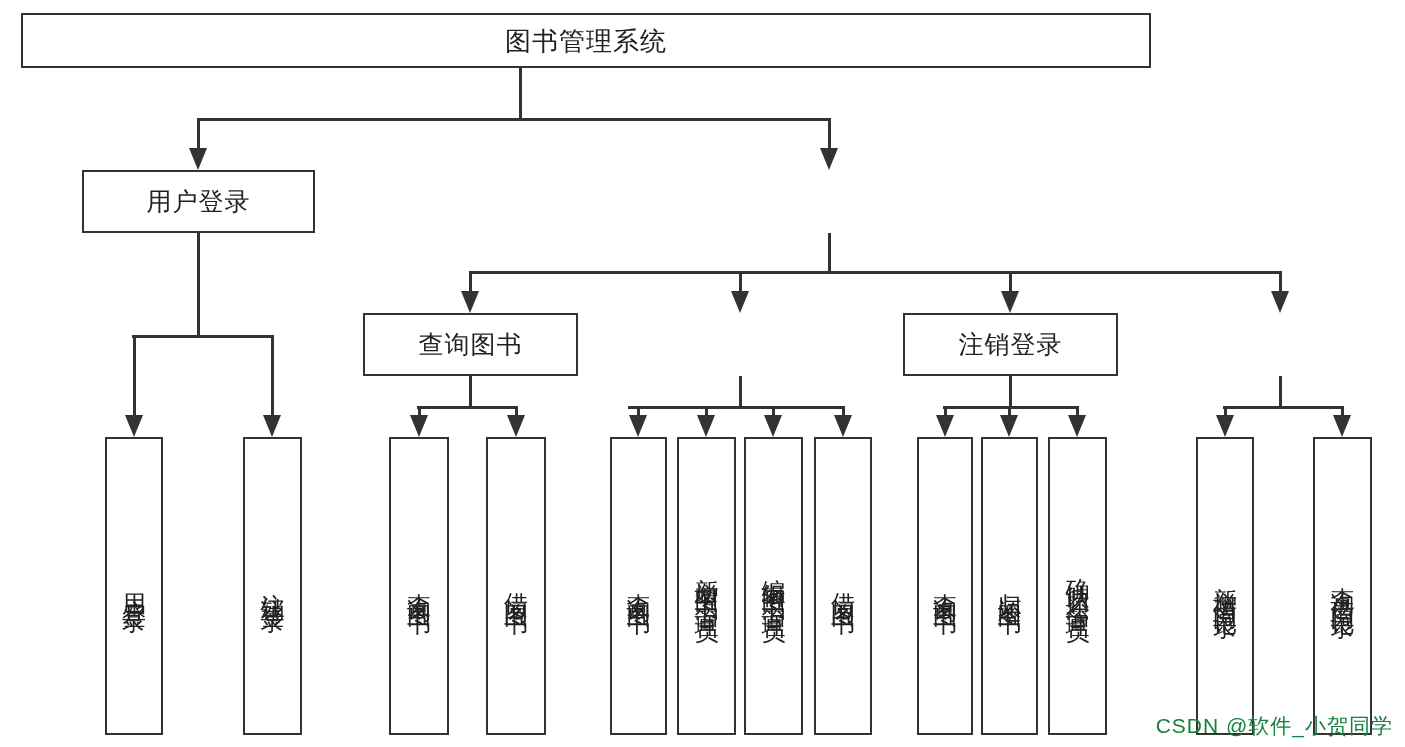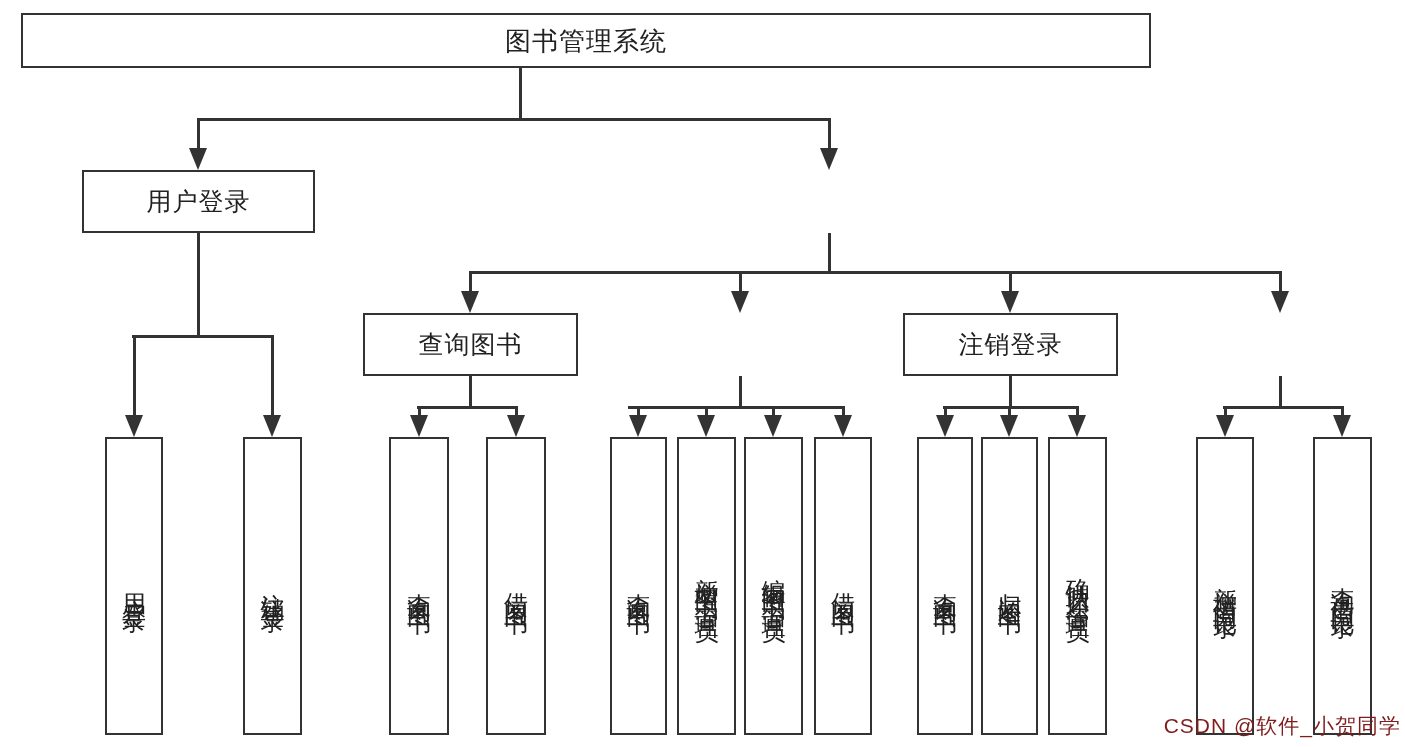--- a/index.html
+++ b/index.html
@@ -83,22 +83,22 @@
   .s-a706 {left:704.5px;top:406px;height:11px;} .t-a706 {left:697px;top:415px;}
   .s-a773 {left:771.5px;top:406px;height:11px;} .t-a773 {left:764px;top:415px;}
   .s-a843 {left:841.5px;top:406px;height:11px;} .t-a843 {left:834px;top:415px;}
   .s-a945 {left:943.5px;top:406px;height:11px;} .t-a945 {left:936px;top:415px;}
   .s-a1009{left:1007.5px;top:406px;height:11px;}.t-a1009{left:1000px;top:415px;}
   .s-a1077{left:1075.5px;top:406px;height:11px;}.t-a1077{left:1068px;top:415px;}
   .s-a1225{left:1223.5px;top:406px;height:11px;}.t-a1225{left:1216px;top:415px;}
   .s-a1342{left:1340.5px;top:406px;height:11px;}.t-a1342{left:1333px;top:415px;}
   
   .watermark{
-    position:absolute;right:4px;top:712px;z-index:10;
-    font-size:21px;letter-spacing:1px;color:#7f1d1d;white-space:nowrap;
+    position:absolute;right:12px;top:712px;z-index:10;
+    font-size:21px;letter-spacing:1px;color:#15803d;white-space:nowrap;
   }
 </style>
 </head>
 <body>
 
 <div id="canvas">
 
   <div class="watermark">CSDN @软件_小贺同学</div>
 
   <div class="box b-root">

